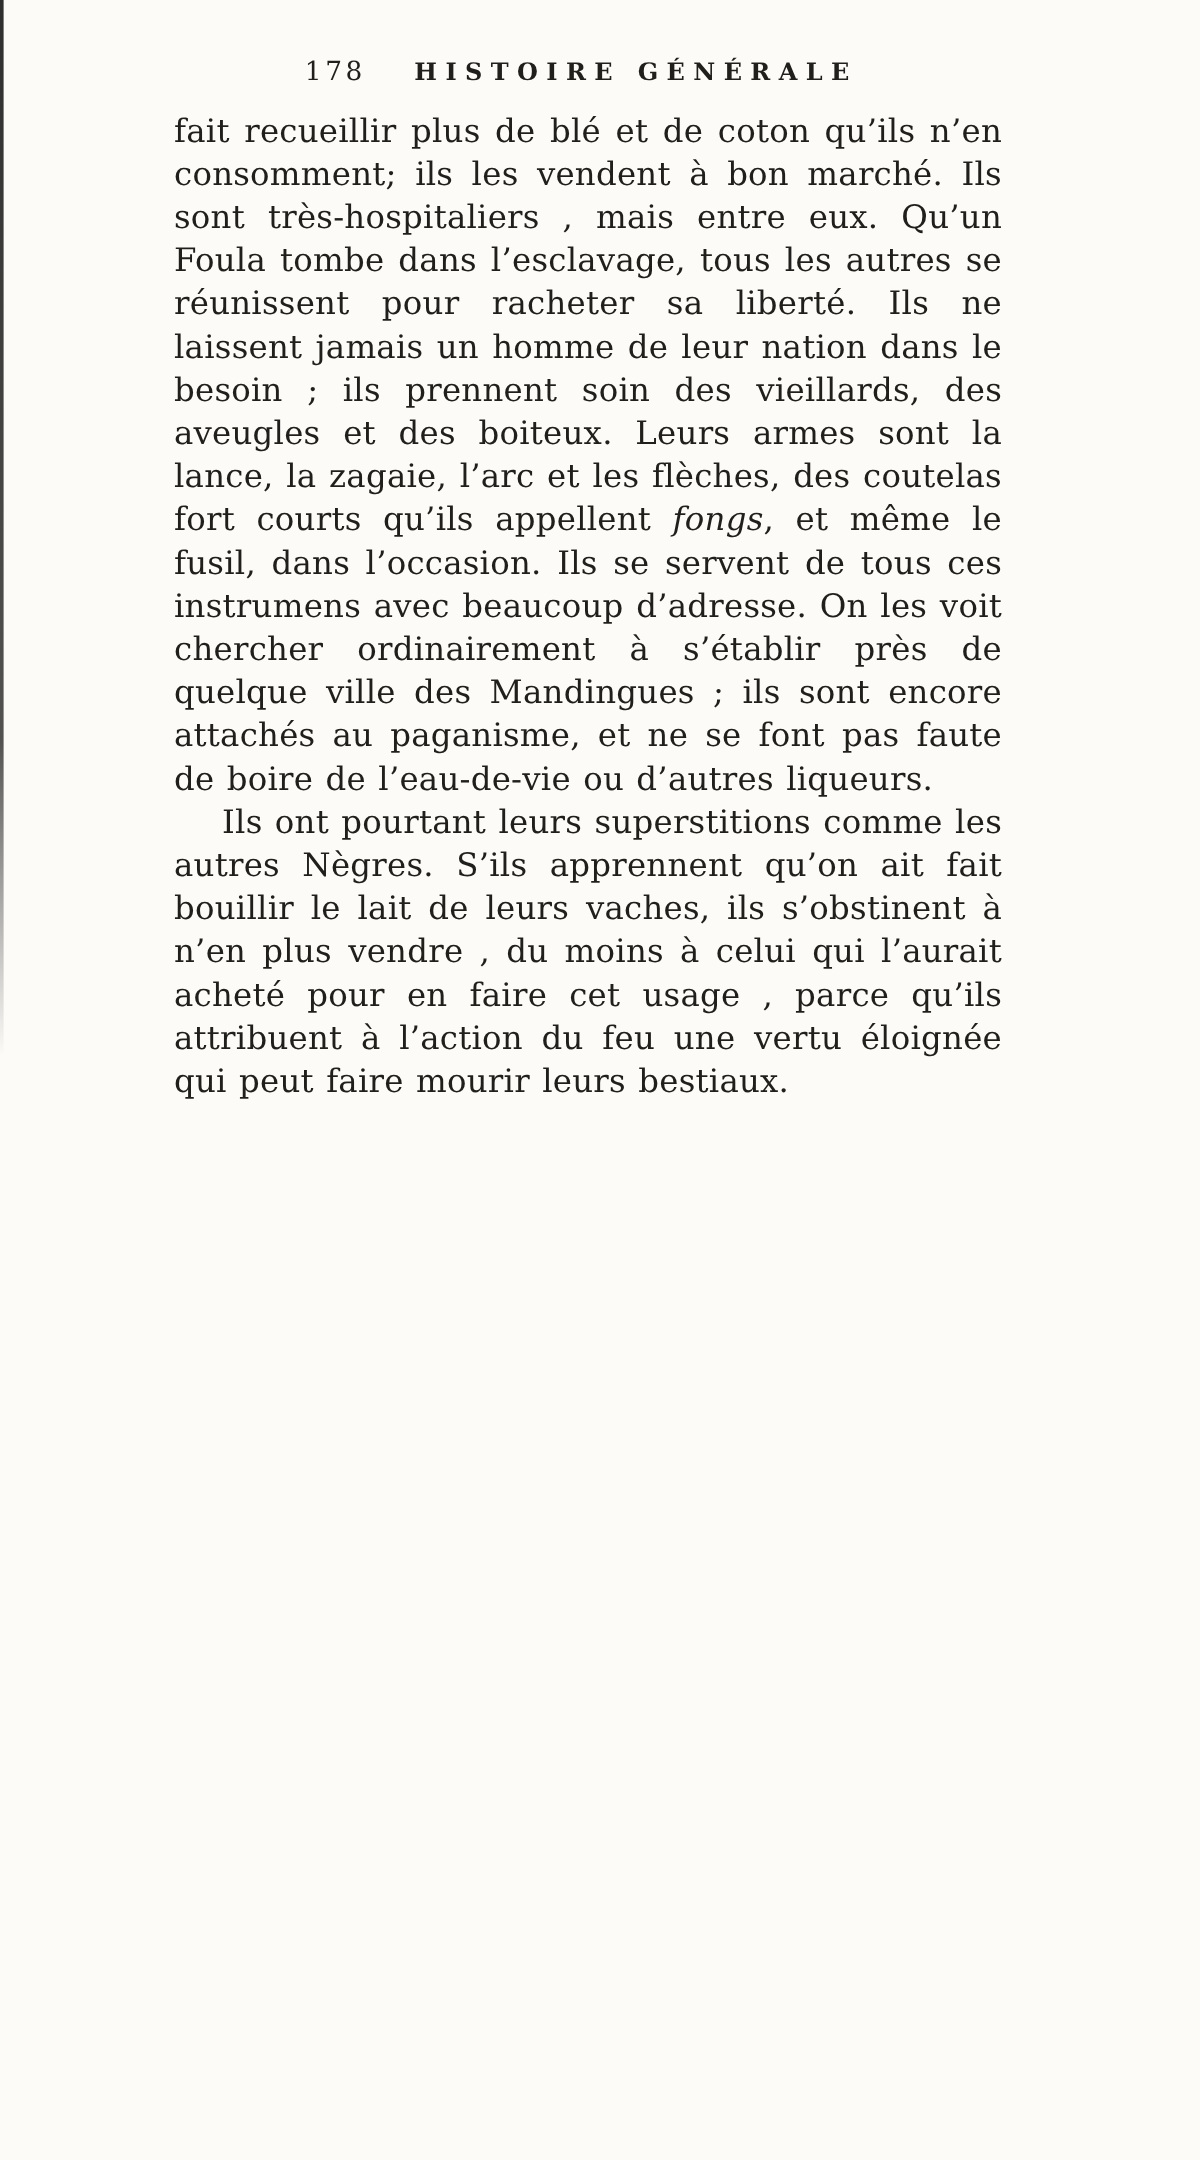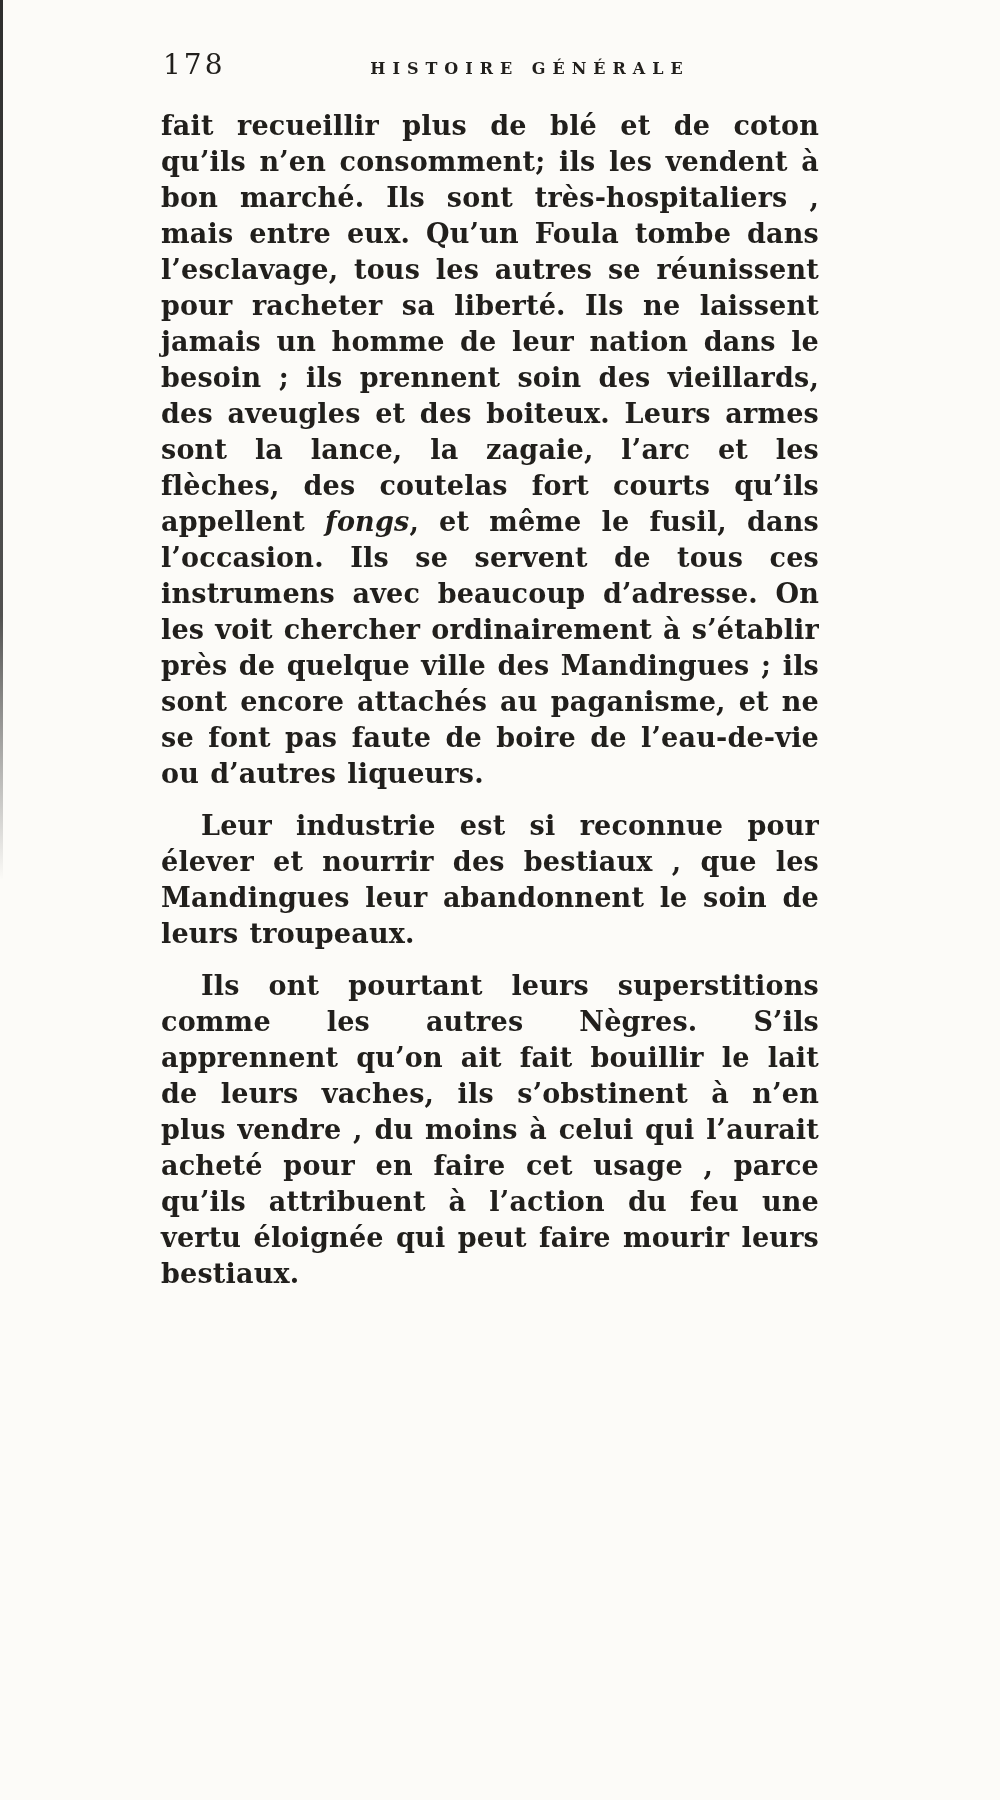--- a/index.html
+++ b/index.html
@@ -29,50 +29,50 @@
   }
   .running-head {
     position: absolute;
     top: 48px;
     left: 145px;
     width: 690px;
     display: flex;
     align-items: baseline;
   }
   .page-number {
-    font-size: 28px;
+    font-size: 22px;
     letter-spacing: 3px;
     width: 160px;
     padding-left: 18px;
     box-sizing: border-box;
+    text-align: right;
   }
   .running-title {
     flex: 1;
     text-align: center;
-    font-size: 16px;
+    font-size: 20px;
     font-weight: 600;
     letter-spacing: 7px;
     transform: translateX(-40px);
     white-space: nowrap;
   }
   .text-block {
     position: absolute;
     top: 92px;
     left: 145px;
     width: 690px;
     font-size: 27px;
     line-height: 36px;
     text-align: justify;
     word-spacing: 1.5px;
     letter-spacing: 0.2px;
   }
   .para {
-    margin: 16px;
+    margin: 0;
     text-indent: 40px;
-    font-weight: bold;
   }
   .para.no-indent {
     text-indent: 0;
   }
   .italic-word {
     font-style: italic;
   }
 </style>
 </head>
 <body>
@@ -82,19 +82,18 @@
   <div class="scan-edge"></div>
 
   <header class="running-head">
     <span class="page-number">178</span>
     <span class="running-title">HISTOIRE GÉNÉRALE</span>
   </header>
 
   <main class="text-block">
     <p class="para no-indent"><span>fait recueillir plus de blé et de coton qu’ils n’en consomment; ils les vendent à bon marché. Ils sont très-hospitaliers , mais entre eux. Qu’un Foula tombe dans l’esclavage, tous les autres se réunissent pour racheter sa liberté. Ils ne laissent jamais un homme de leur nation dans le besoin ; ils prennent soin des vieillards, des aveugles et des boiteux. Leurs armes sont la lance, la zagaie, l’arc et les flèches, des coutelas fort courts qu’ils appellent </span><em class="italic-word">fongs</em><span>, et même le fusil, dans l’occasion. Ils se servent de tous ces instrumens avec beaucoup d’adresse. On les voit chercher ordinairement à s’établir près de quelque ville des Mandingues ; ils sont encore attachés au paganisme, et ne se font pas faute de boire de l’eau-de-vie ou d’autres liqueurs.</span></p>
 
-    <p class="para">Leur industrie est si reconnue pour élever et nourrir des bestiaux , que les Mandingues leur abandonnent le soin de leurs troupeaux.</p>
 
     <p class="para">Ils ont pourtant leurs superstitions comme les autres Nègres. S’ils apprennent qu’on ait fait bouillir le lait de leurs vaches, ils s’obstinent à n’en plus vendre , du moins à celui qui l’aurait acheté pour en faire cet usage , parce qu’ils attribuent à l’action du feu une vertu éloignée qui peut faire mourir leurs bestiaux.</p>
 
   </main>
 
 </div>
 
 </body></html>

